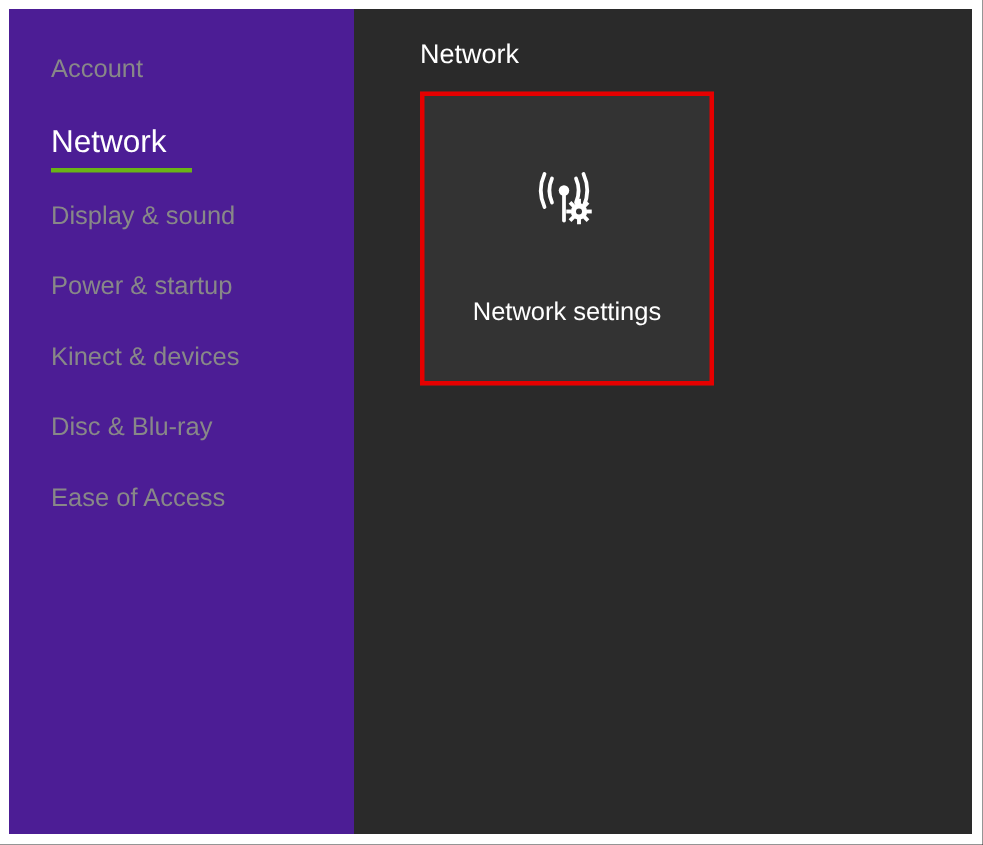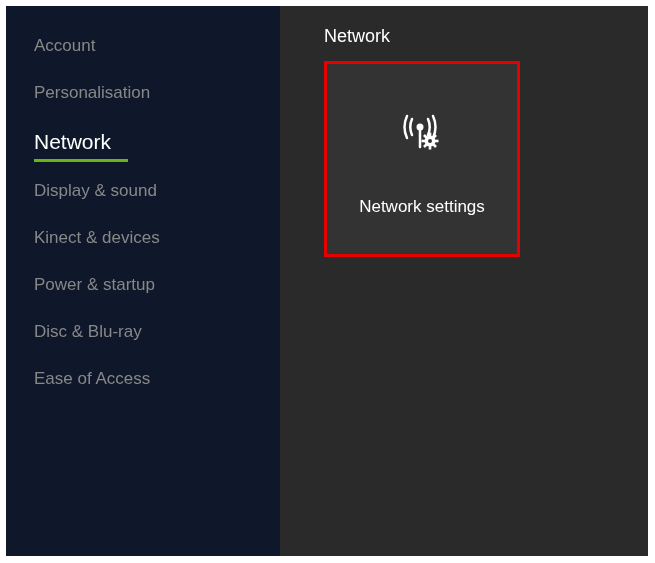--- a/index.html
+++ b/index.html
@@ -14,23 +14,23 @@
       height: 563px;
       padding: 6px 7px 7px 6px;
     }
     .app {
       width: 100%;
       height: 100%;
       display: flex;
       background: #2a2a2a;
     }
     .sidebar {
-      width: 274px;
+      width: 230px;
       height: 100%;
-      background: #0f172a;
+      background: #4c1d95;
       padding: 30px 0 0 28px;
     }
     .sidebar-item {
       position: relative;
       margin-bottom: 27px;
       cursor: pointer;
     }
     .sidebar-item-label {
       color: #888888;
       font-size: 17px;
@@ -86,34 +86,31 @@
     }
   </style>
 </head>
 <body>
 
 <div class="app">
   <nav class="sidebar">
     <div class="sidebar-item">
       <span class="sidebar-item-label">Account</span>
     </div>
-    <div class="sidebar-item">
-      <span class="sidebar-item-label">Personalisation</span>
-    </div>
     <div class="sidebar-item active">
       <span class="sidebar-item-label">Network</span>
     </div>
     <div class="sidebar-item">
       <span class="sidebar-item-label">Display &amp; sound</span>
     </div>
     <div class="sidebar-item">
-      <span class="sidebar-item-label">Kinect &amp; devices</span>
+      <span class="sidebar-item-label">Power &amp; startup</span>
     </div>
     <div class="sidebar-item">
-      <span class="sidebar-item-label">Power &amp; startup</span>
+      <span class="sidebar-item-label">Kinect &amp; devices</span>
     </div>
     <div class="sidebar-item">
       <span class="sidebar-item-label">Disc &amp; Blu-ray</span>
     </div>
     <div class="sidebar-item">
       <span class="sidebar-item-label">Ease of Access</span>
     </div>
   </nav>
 
   <main class="main">

